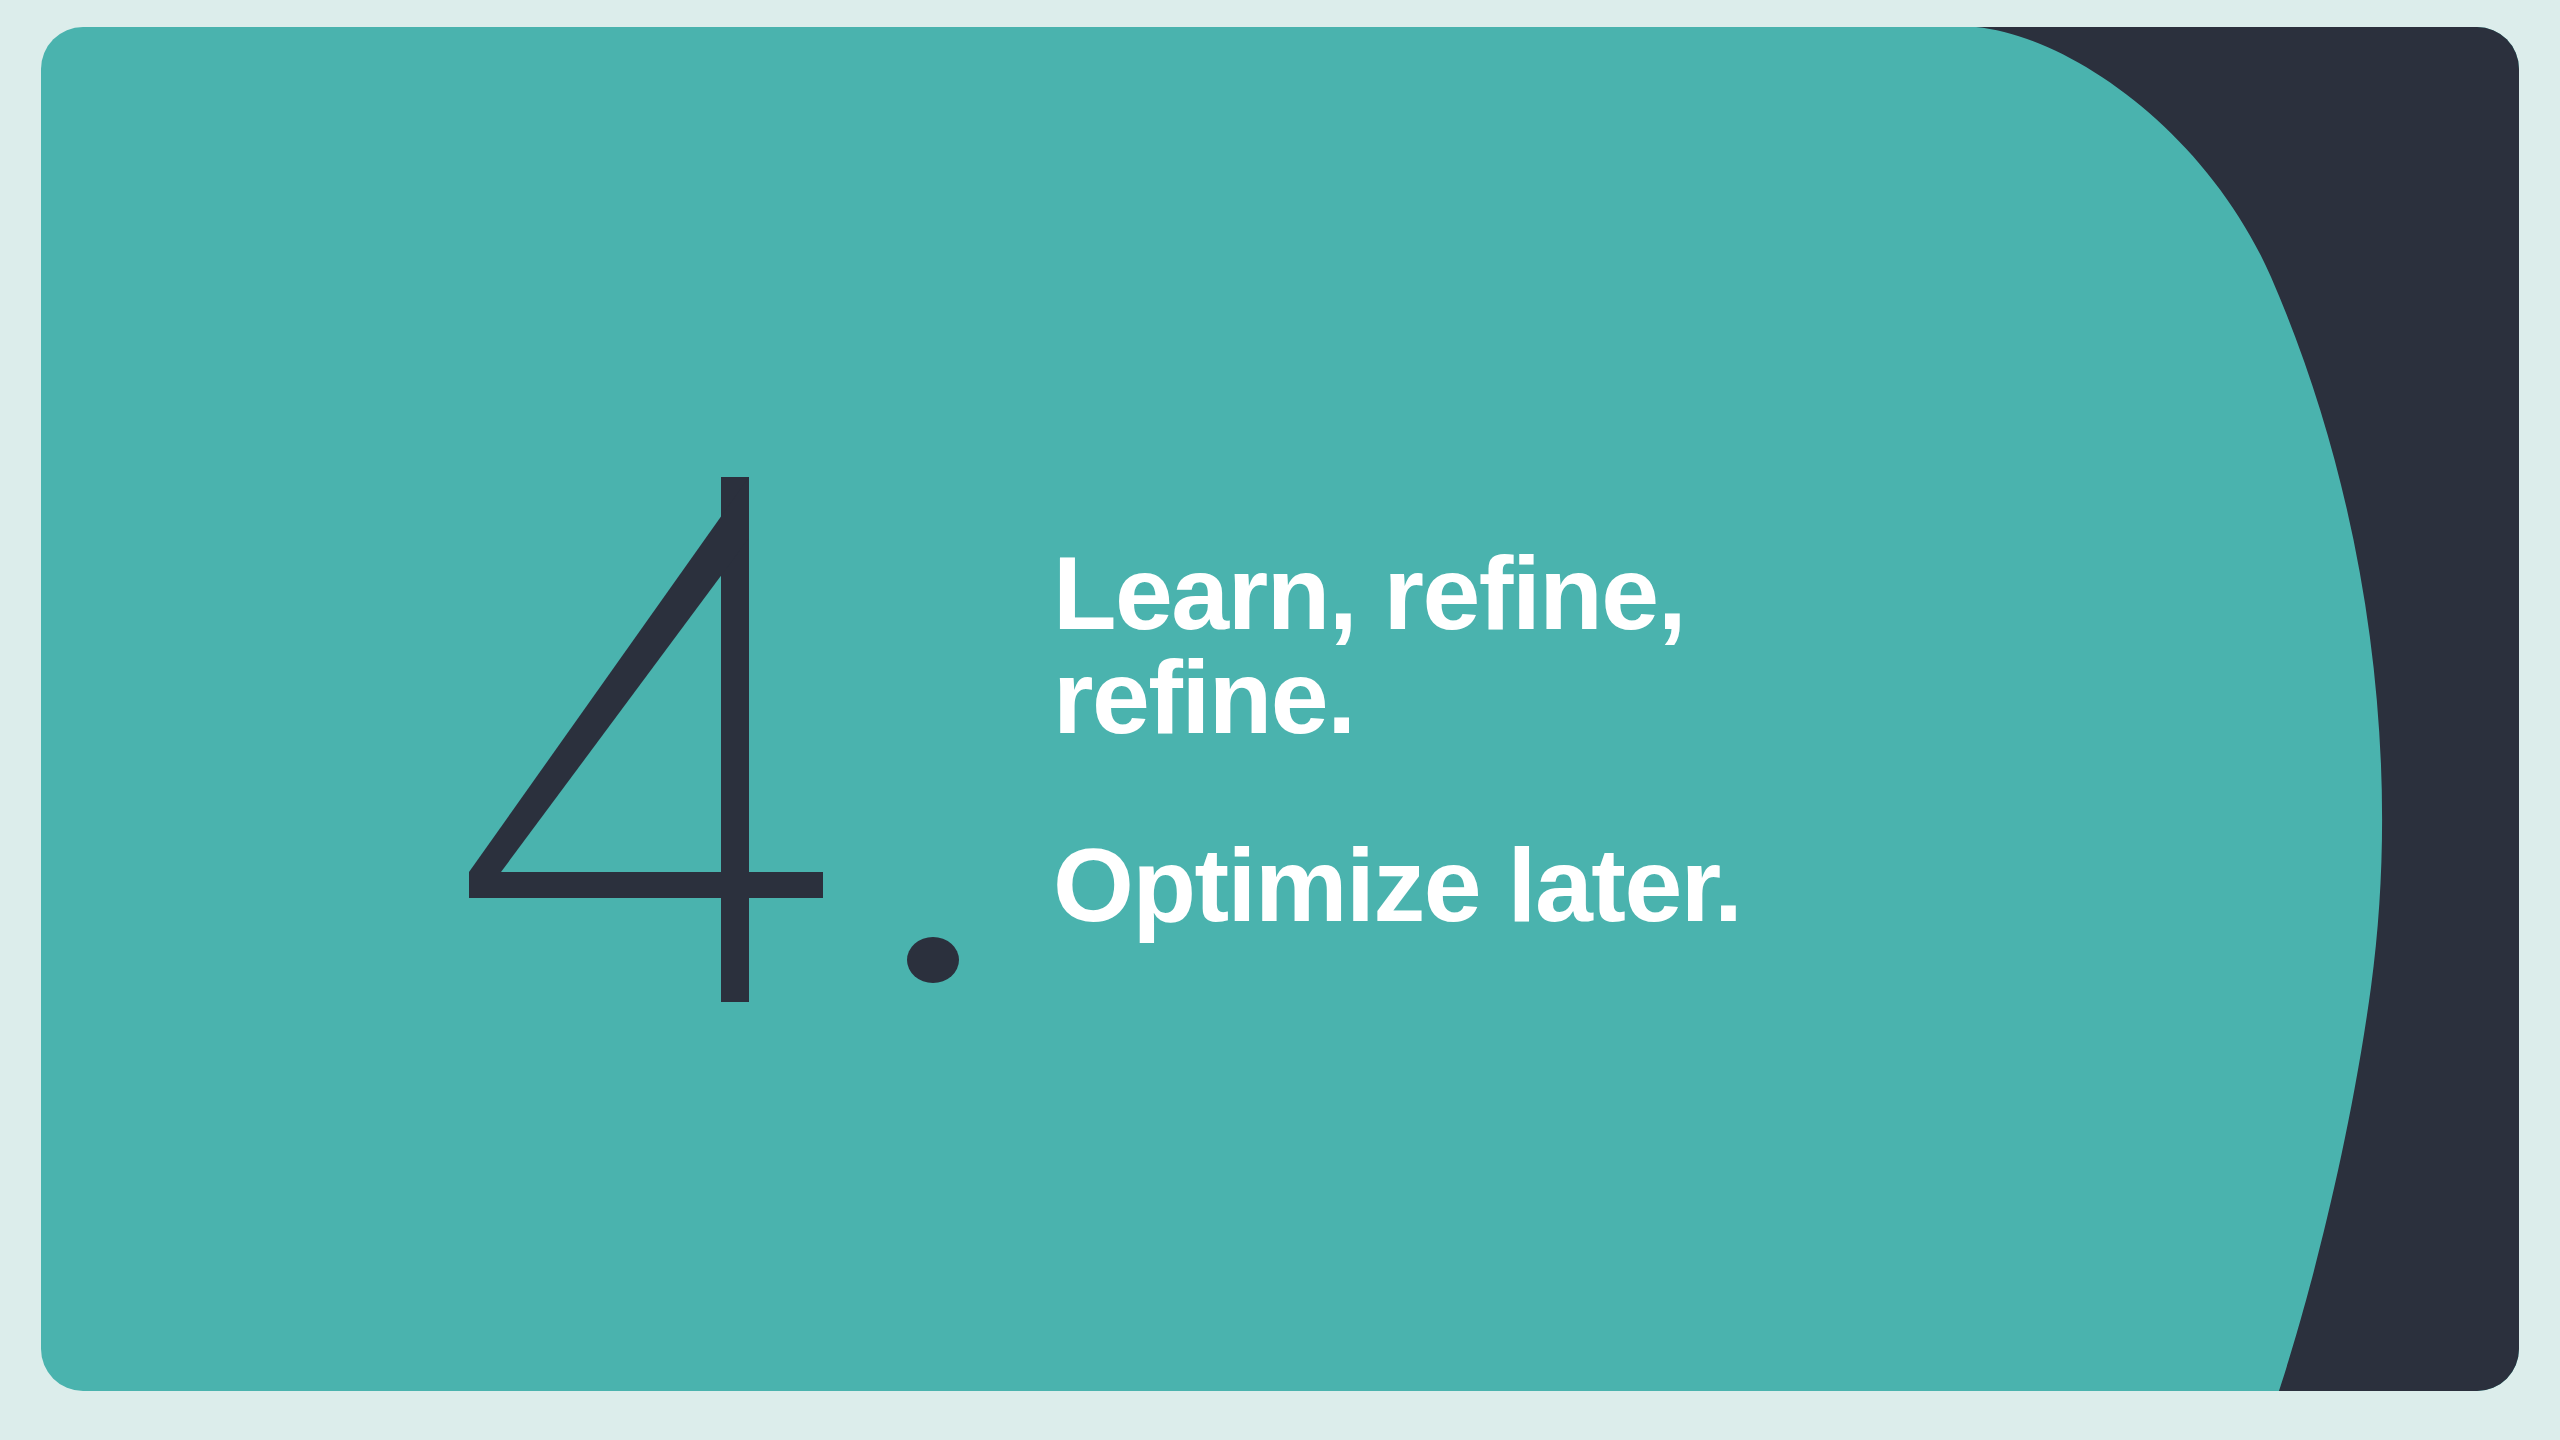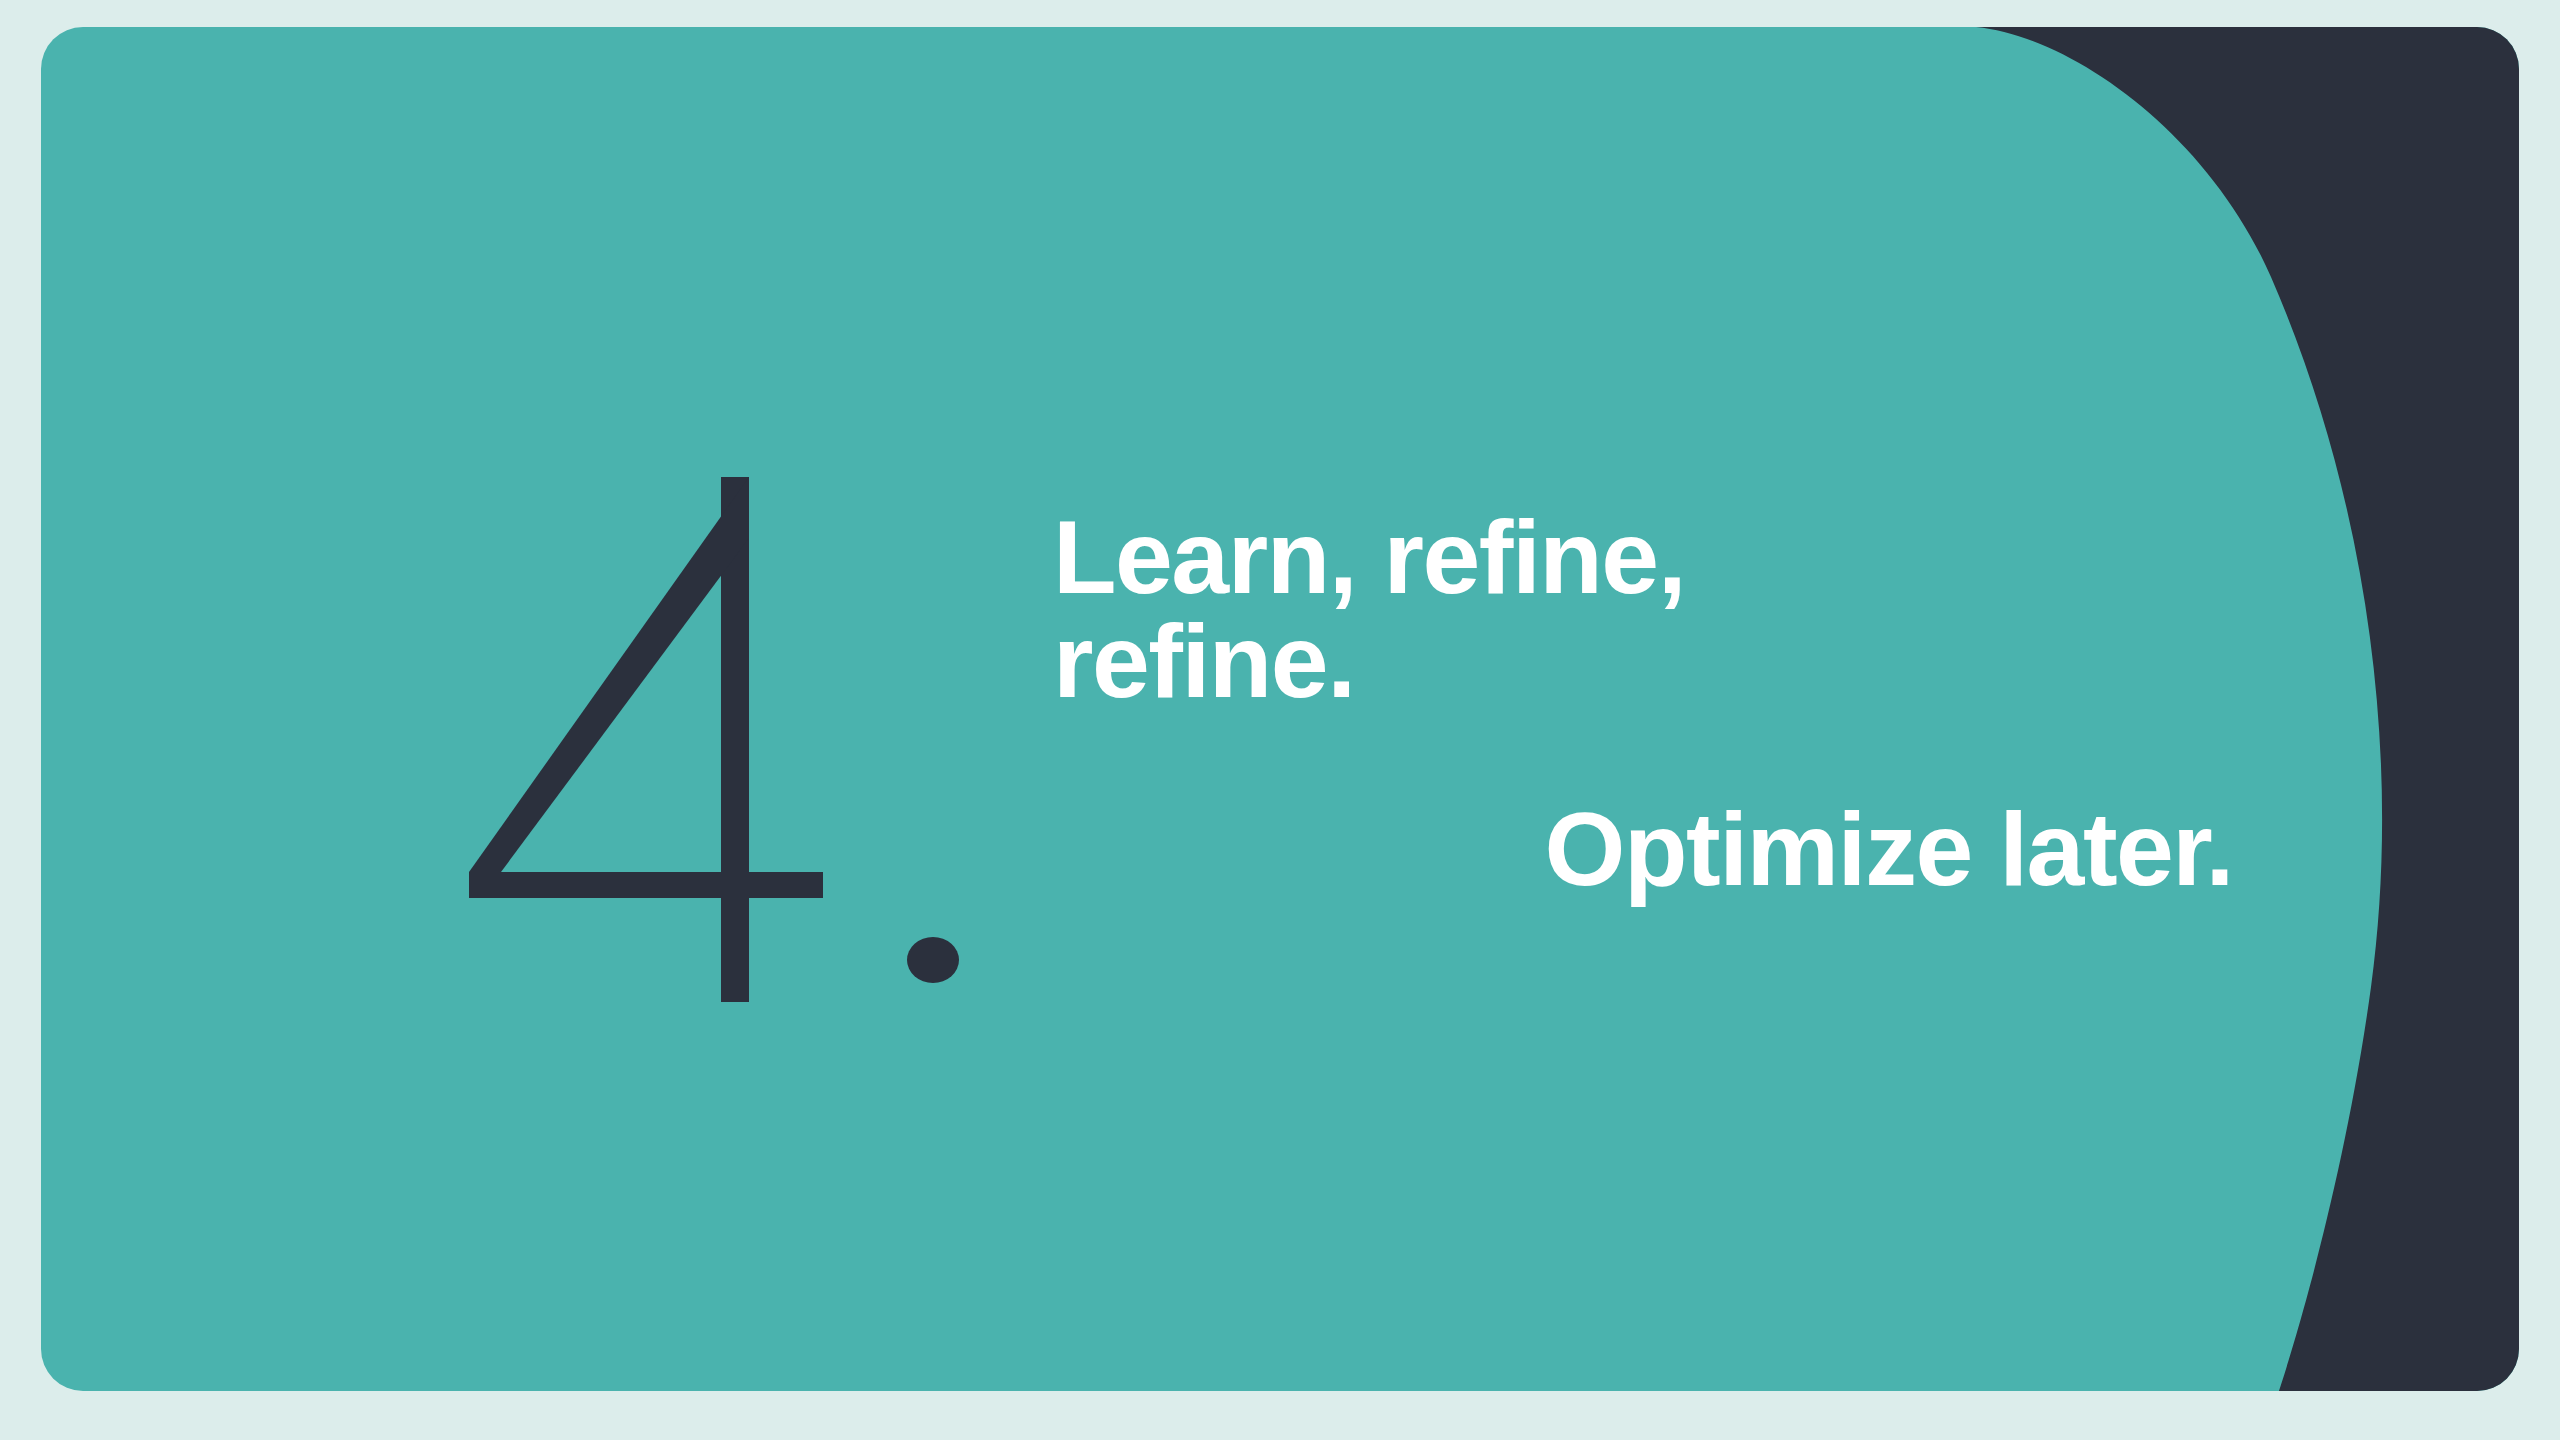--- a/index.html
+++ b/index.html
@@ -122,23 +122,23 @@
 
         <path d="M 318 35 L 318 560 L 290 560 L 290 35 Z" fill="#2b303d"></path>
         <path d="M 318 35 L 318 96 L 70 430 L 38 430 Z" fill="#2b303d"></path>
         <path d="M 38 430 L 392 430 L 392 456 L 38 456 Z" fill="#2b303d"></path>
       </svg>
 
       <div id="numeral-period" style="background: rgb(43, 48, 61);"></div>
 
       <div id="headline-block">
         <div id="headline-primary">
-          <p class="headline-line" style="color: rgb(255, 255, 255);">Learn, refine,</p>
+          <p class="headline-line" style="color: rgb(255, 255, 255); margin-top: 36px;">Learn, refine,</p>
           <p class="headline-line" style="color: rgb(255, 255, 255);">refine.</p>
         </div>
         <div id="headline-secondary">
-          <p class="headline-line" style="color: rgb(255, 255, 255); text-align: right;">Optimize later.</p>
+          <p class="headline-line" style="color: rgb(255, 255, 255);">Optimize later.</p>
         </div>
       </div>
 
     </div>
   </div>
 </div>
 
 </body></html>

